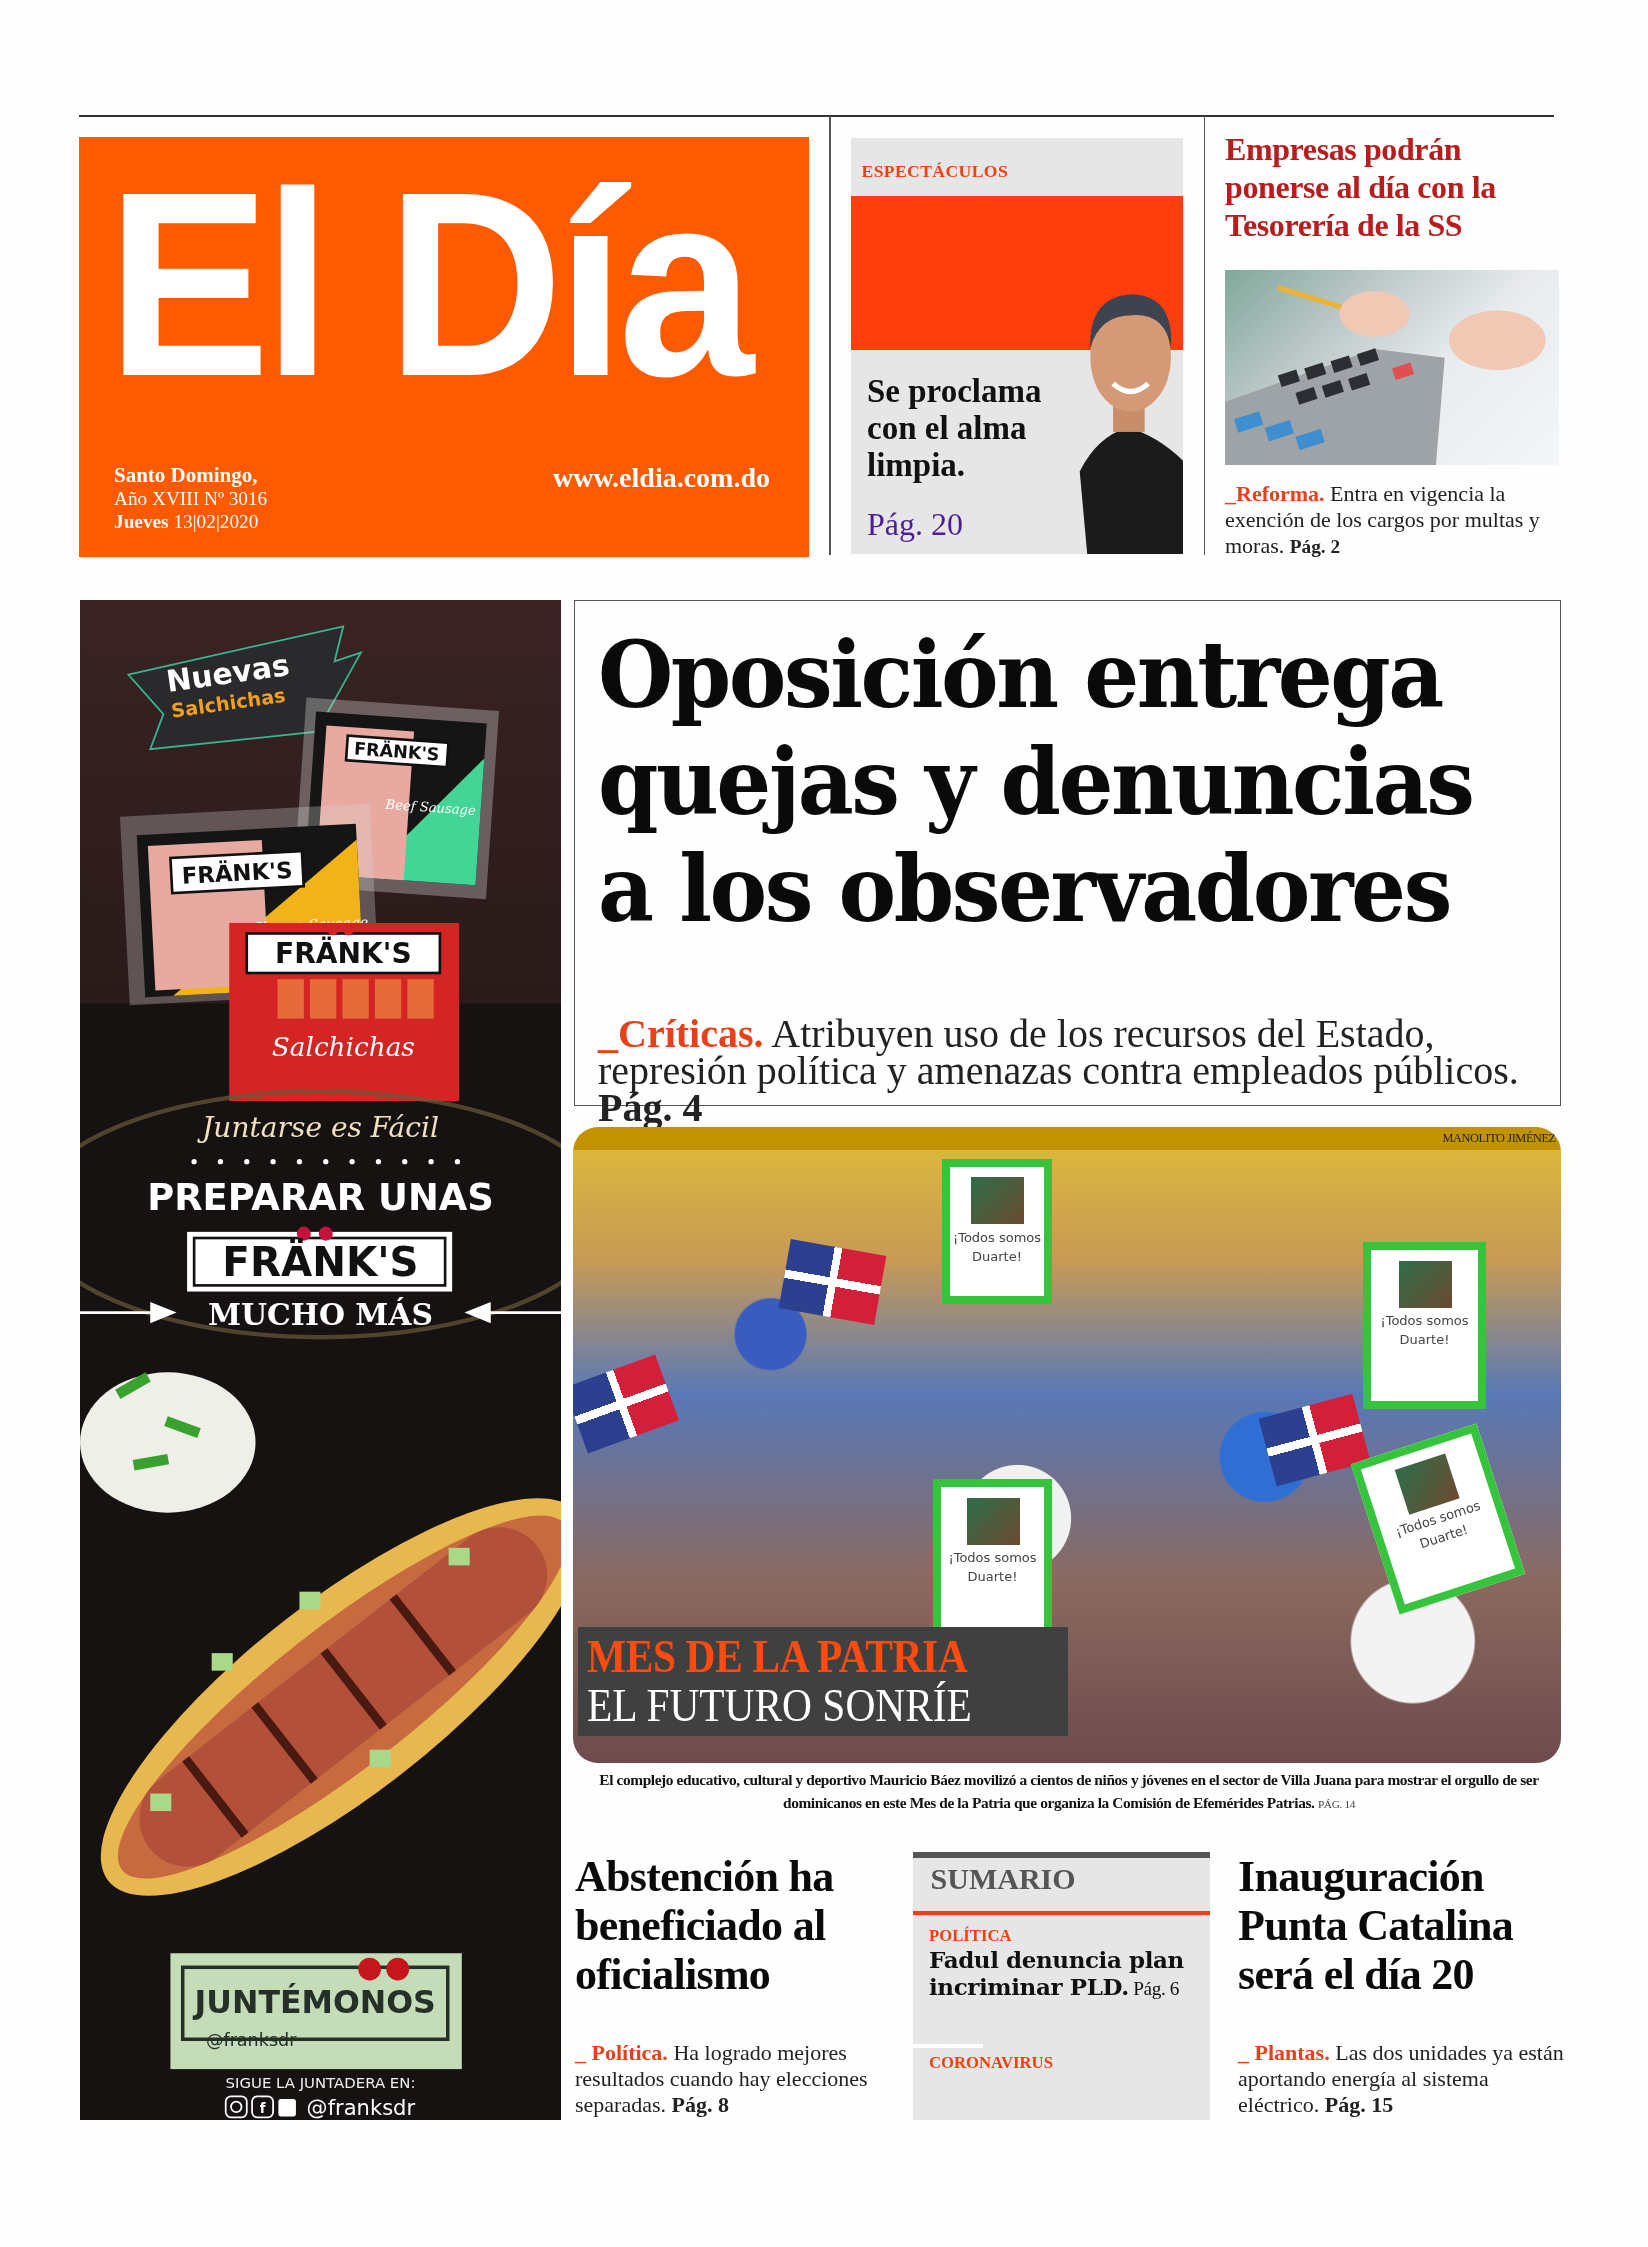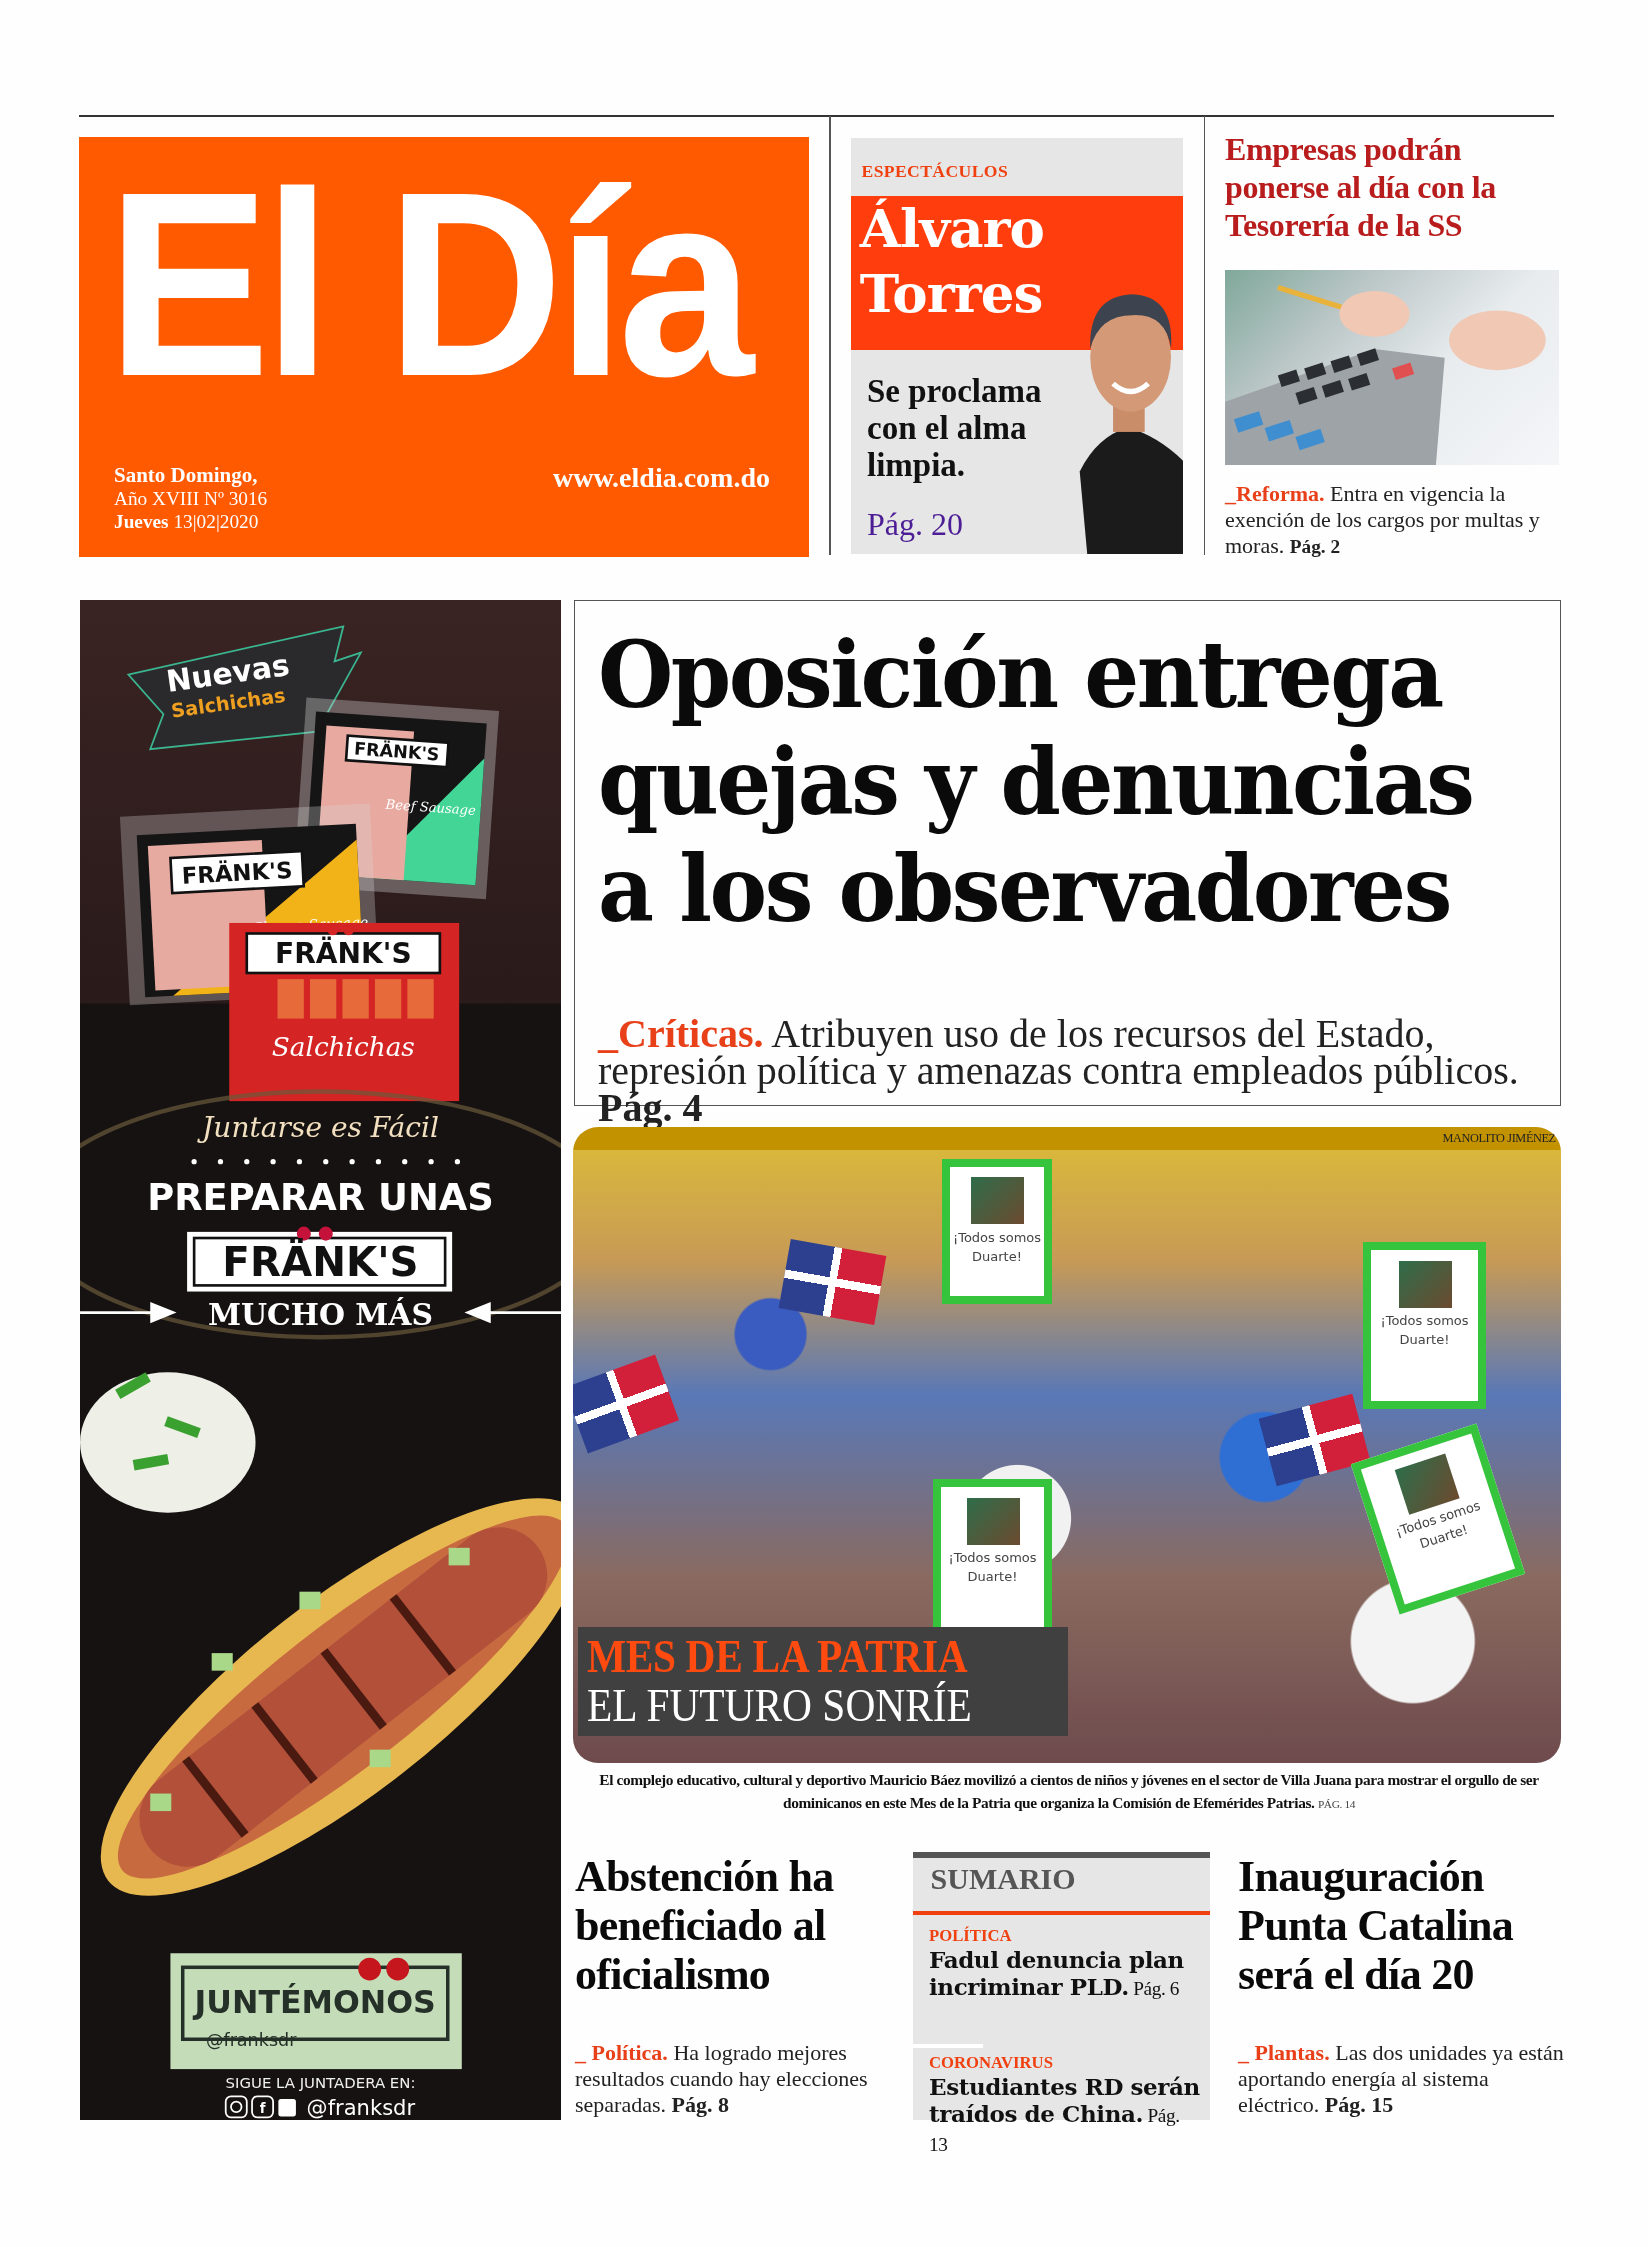--- a/index.html
+++ b/index.html
@@ -100,24 +100,20 @@
     <div class="city">Santo Domingo,</div>
     <div class="issue">Año XVIII Nº 3016</div>
     <div class="date"><b>Jueves</b> <span>13|02|2020</span></div>
   </div>
   <div class="mast-url">www.eldia.com.do</div>
 </div>
 
 <div class="abs espect">
   <div class="kicker">ESPECTÁCULOS</div>
   <div class="redband"></div>
-  <div class="name">
-    <div>Álvaro</div>
-    <div>Torres</div>
-  </div>
   <svg class="portrait" viewBox="0 0 150 360">
     <path d="M30 360 L20 250 Q40 210 75 200 Q110 210 140 240 L150 360 Z" fill="#1b1b1b"></path>
     <rect x="58" y="150" width="36" height="55" fill="#c98d6a"></rect>
     <ellipse cx="78" cy="120" rx="46" ry="62" fill="#d49a78"></ellipse>
     <path d="M32 110 Q30 50 80 48 Q128 50 124 110 Q118 70 80 72 Q42 72 32 110 Z" fill="#3d4450"></path>
     <path d="M58 150 Q78 168 98 150" stroke="#fff" stroke-width="6" fill="none"></path>
   </svg>
   <div class="tease" style="width:202px;">Se proclama con el alma limpia.</div>
   <div class="pag">Pág. 20</div>
 </div>
@@ -324,21 +320,20 @@
 <div class="abs sumario">
   <div class="sum-title">SUMARIO</div>
   <div class="sum-rule"></div>
   <div class="sum-item" style="top:68px;">
     <div class="sum-kicker">POLÍTICA</div>
     <div class="sum-text"><span>Fadul denuncia plan incriminar PLD.</span><span class="pg"> Pág. 6</span></div>
   </div>
   <div class="sum-gap"></div>
   <div class="sum-item" style="top:195px;">
     <div class="sum-kicker">CORONAVIRUS</div>
-    <div class="sum-text"><span>Estudiantes RD serán traídos de China.</span><span class="pg"> Pág. 13</span></div>
   </div>
 </div>
 
 <div class="abs b-head inaug-head">Inauguración Punta Catalina será el día 20</div>
 <div class="abs deck b-deck inaug-deck">
   <span class="lead">_ Plantas.</span><span> Las dos unidades ya están aportando energía al sistema eléctrico. </span><span class="pg">Pág. 15</span>
 </div>
 
 
 </body></html>

